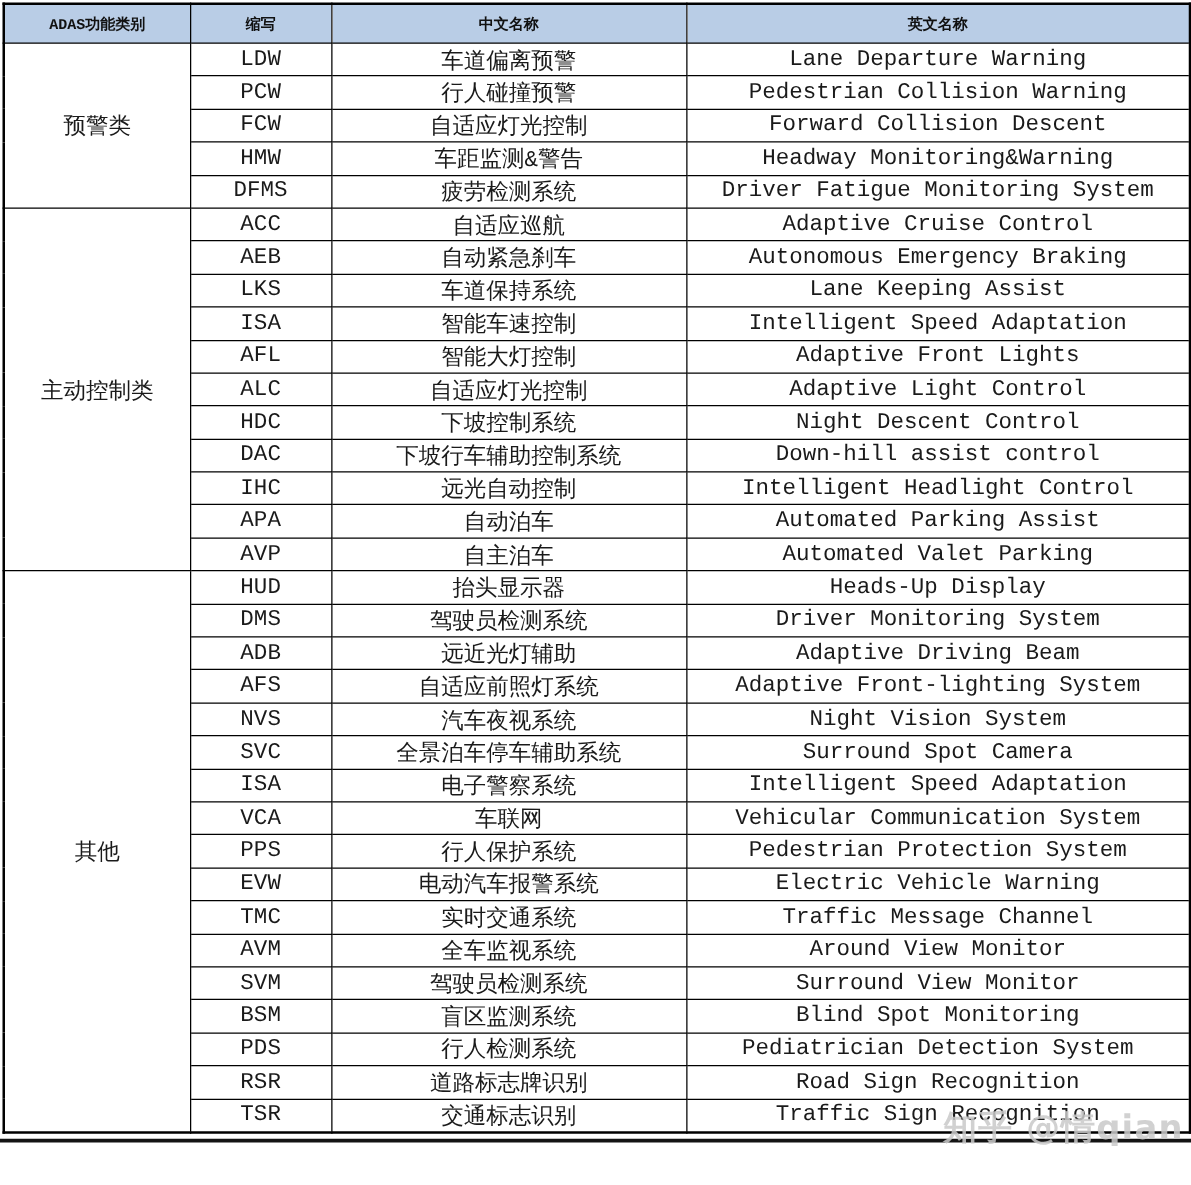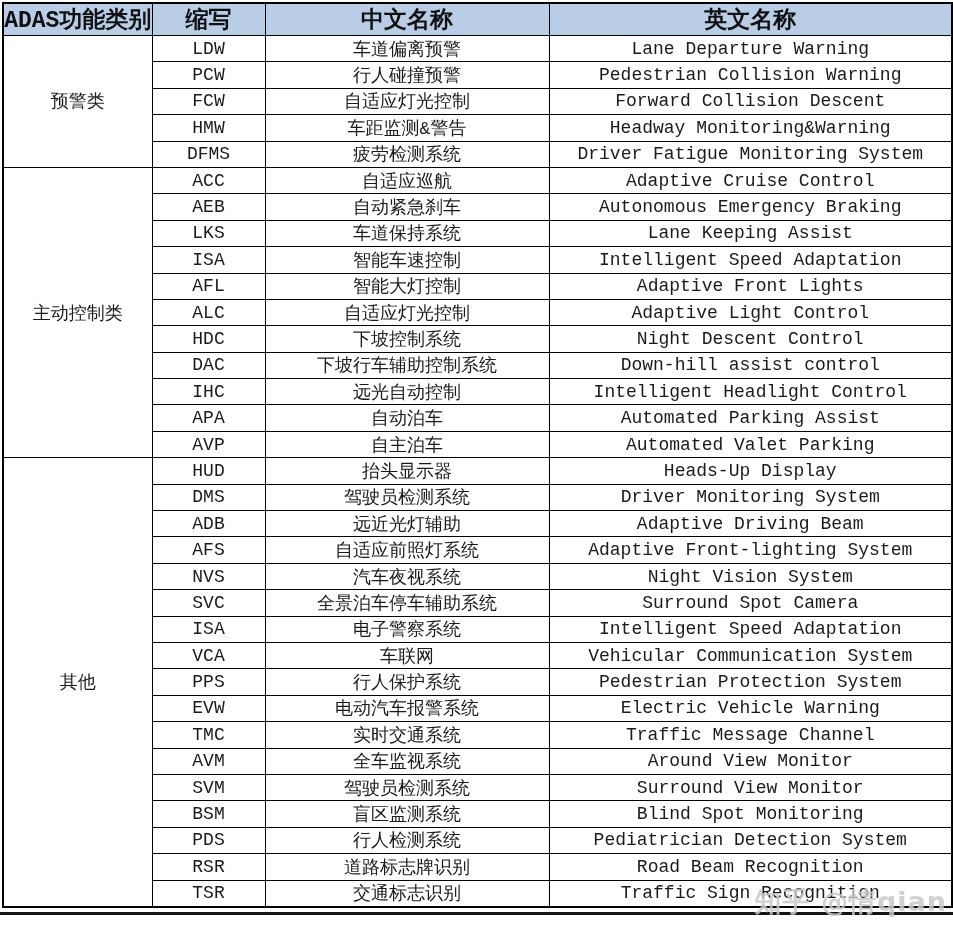--- a/index.html
+++ b/index.html
@@ -29,21 +29,21 @@
     text-align: center;
     vertical-align: middle;
     padding: 0;
     overflow: hidden;
     white-space: nowrap;
     color: #1a1a1a;
   }
   table.adas th {
     background: #b9cde6;
     height: 30px;
-    font-size: 23px;
+    font-size: 12px;
     font-weight: bold;
     color: #111;
   }
   table.adas td {
     height: 25.4px;
     font-size: 18px;
     font-weight: normal;
   }
   td.cat {
     font-size: 19px;
@@ -247,21 +247,21 @@
           <td>Blind Spot Monitoring</td>
         </tr>
         <tr>
           <td>PDS</td>
           <td>行人检测系统</td>
           <td>Pediatrician Detection System</td>
         </tr>
         <tr>
           <td>RSR</td>
           <td>道路标志牌识别</td>
-          <td>Road Beam Recognition</td>
+          <td>Road Sign Recognition</td>
         </tr>
         <tr>
           <td>TSR</td>
           <td>交通标志识别</td>
           <td>Traffic Sign Recognition</td>
         </tr>
       </tbody>
   </table>
 
   <div class="bottom-rule"></div>

